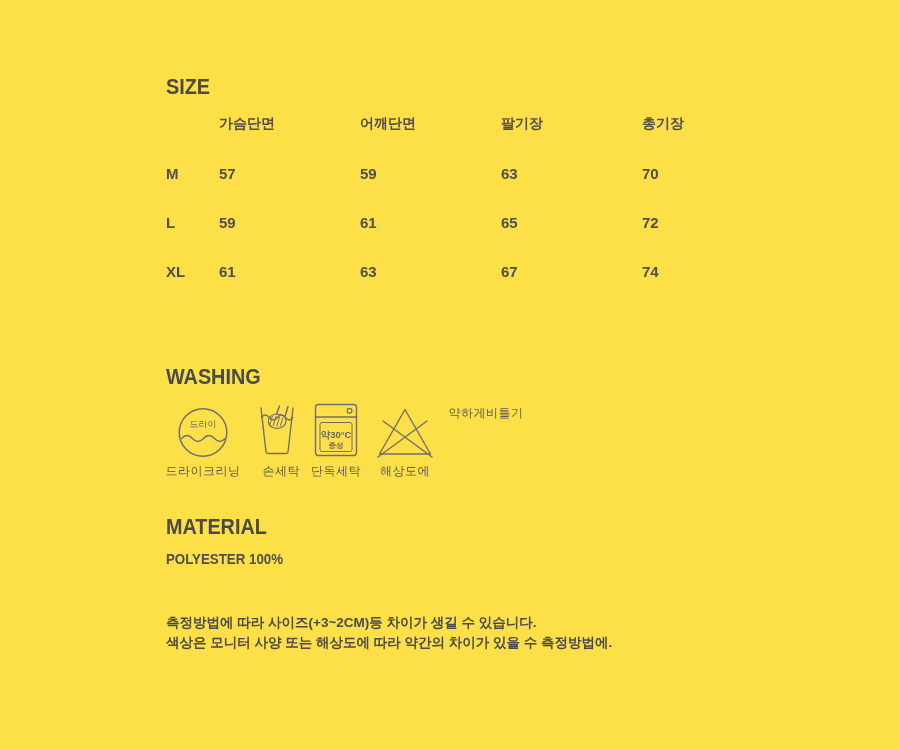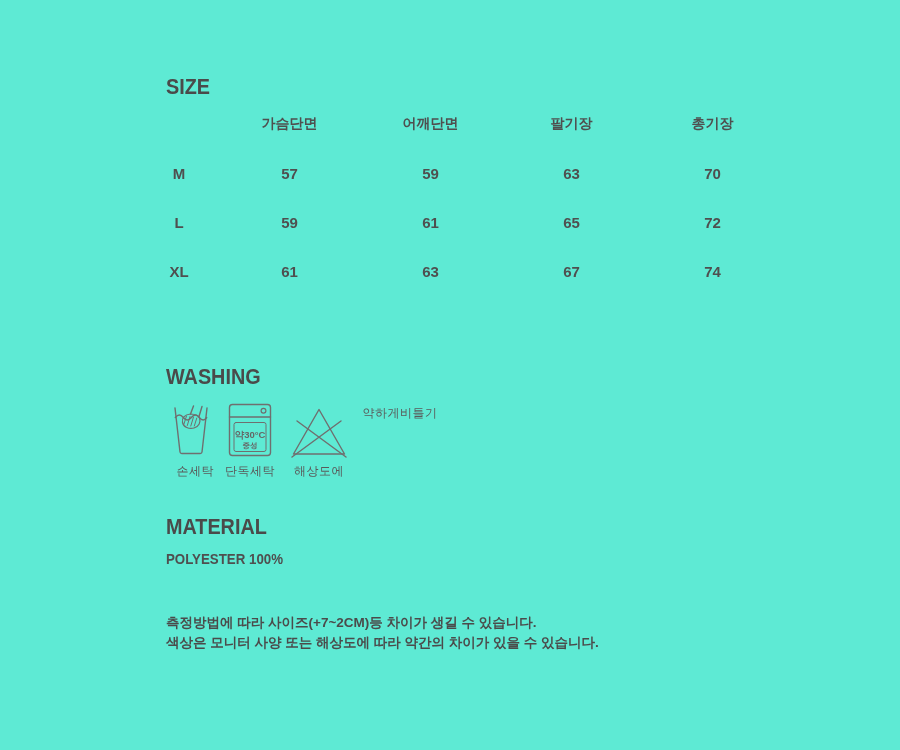--- a/index.html
+++ b/index.html
@@ -3,21 +3,21 @@
 <meta charset="utf-8">
 <style>
   * { box-sizing: border-box; }
   html, body { margin: 0; padding: 0; }
   body {
     width: 900px; height: 750px;
     background: #ffffff;
     font-family: "Liberation Sans", "DejaVu Sans", sans-serif;
     color: #4f4f4f;
   }
-  .page { position: relative; width: 900px; height: 750px; overflow: hidden; background:#5eead4; }
+  .page { position: relative; width: 900px; height: 750px; overflow: hidden; background:#fde047; }
   .content { position: absolute; left: 166px; top: 0; width: 640px; }
 
   .sec-heading {
     margin: 0;
     font-size: 22px;
     font-weight: bold;
     line-height: 22px;
     color: #4a4a4a;
     transform: scaleX(0.9);
     transform-origin: left center;
@@ -27,21 +27,21 @@
   
   .size-table { margin-top: 11px; }
   .trow {
     display: grid;
     grid-template-columns: 26px 27px 141px 141px 141px 141px;
     align-items: center;
   }
   .thead-row { height: 30px; font-size: 14px; font-weight: bold; color: #4f4f4f; }
   .tbody { margin-top: 10px; }
   .tbody .trow { height: 49px; font-size: 15px; font-weight: bold; color: #4f4f4f; }
-  .cell { text-align: center; }
+  .cell { }
 
   
   #washing-heading { margin-top: 70px; }
   .icons-row { margin-top: 12px; display: flex; align-items: flex-start; gap: 12px; }
   .wash-group { display: flex; flex-direction: column; align-items: center; }
   .wash-group.g1 { width: 74px; }
   .wash-group.g2 { width: 48px; align-items: flex-end; }
   .wash-group.g3 { width: 48px; }
   .wash-group.g4 { width: 66px; }
   .wash-group.g5 { width: 72px; }
@@ -119,20 +119,30 @@
           <div class="cell">67</div>
           <div class="cell">74</div>
         </div>
       </div>
     </div>
 
     <h2 class="sec-heading" id="washing-heading">WASHING</h2>
 
     <div class="icons-row">
 
+      <div class="wash-group g1">
+        <div class="icon-box">
+          <svg class="wash-icon" width="52" height="52" viewBox="0 0 52 52">
+            <circle cx="26" cy="26.5" r="23.8" stroke-width="1.5"></circle>
+            <text x="26" y="21" font-size="9" text-anchor="middle">드라이</text>
+            <path d="M4.5,32.5 q5.5,-6 11,0 t11,0 t11,0 t10.5,0"></path>
+          </svg>
+        </div>
+        <div class="wash-label">드라이크리닝</div>
+      </div>
 
       <div class="wash-group g2">
         <div class="icon-box">
           <svg class="wash-icon" width="46" height="54" viewBox="0 0 46 54">
             <path d="M7,4 L12,48 Q12.2,49.5 13.7,49.5 L32.3,49.5 Q33.8,49.5 34,48 L39,4"></path>
             <path d="M7.3,13.5 q4,-5 8,0 t8,0 t8,0 t7.4,0"></path>
             <path d="M25.5,2 L22.5,10"></path>
             <path d="M34,2.5 L31,12.5"></path>
             <path d="M22.5,10 C16.5,10.5 13.5,14.5 14.5,18.5 C15.5,23 21,25.5 26,24 C31,22.5 33,18 31.5,14 C30.8,11.8 27.5,10.2 22.5,10 Z" stroke-width="1.2"></path>
             <path d="M18.5,12 L15.8,20.5" stroke-width="1"></path>
@@ -172,18 +182,18 @@
       <div class="wash-group g5">
         <div class="wash-label">약하게비틀기</div>
       </div>
 
     </div>
 
     <h2 class="sec-heading" id="material-heading">MATERIAL</h2>
     <div class="material-content">POLYESTER 100%</div>
 
     <div class="notes">
-      <p>측정방법에 따라 사이즈(+7~2CM)등 차이가 생길 수 있습니다.</p>
-      <p>색상은 모니터 사양 또는 해상도에 따라 약간의 차이가 있을 수 있습니다.</p>
+      <p>측정방법에 따라 사이즈(+3~2CM)등 차이가 생길 수 있습니다.</p>
+      <p>색상은 모니터 사양 또는 해상도에 따라 약간의 차이가 있을 수 측정방법에.</p>
     </div>
 
   </div>
 </div>
 
 </body></html>

